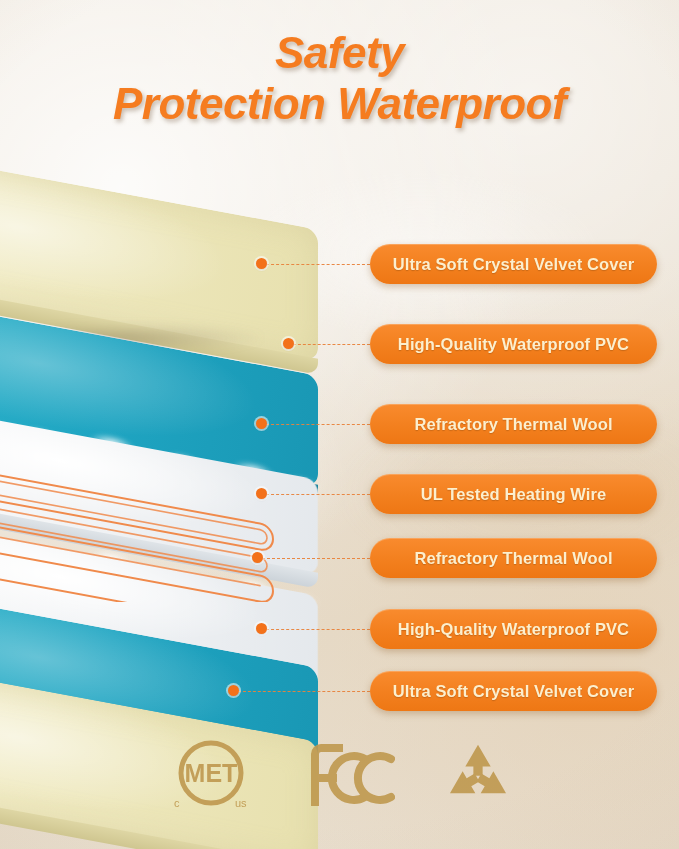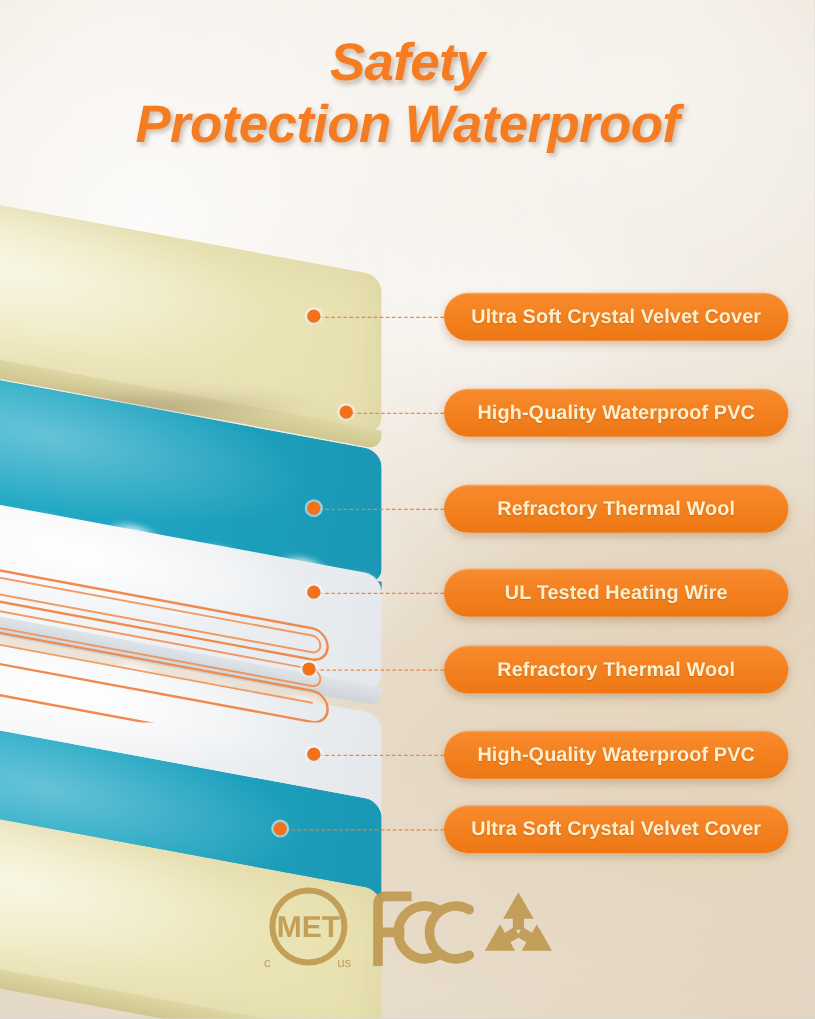--- a/index.html
+++ b/index.html
@@ -170,20 +170,21 @@
   }
 
   
   .certs {
     position: absolute;
     left: 0; right: 0;
     bottom: 28px;
     display: flex;
     align-items: center;
     justify-content: center;
+    gap: 46px;
     z-index: 35;
   }
   .cert { opacity: .92; }
 </style>
 </head>
 <body>
 
 <div class="page">
 
   <div class="tex"></div>

